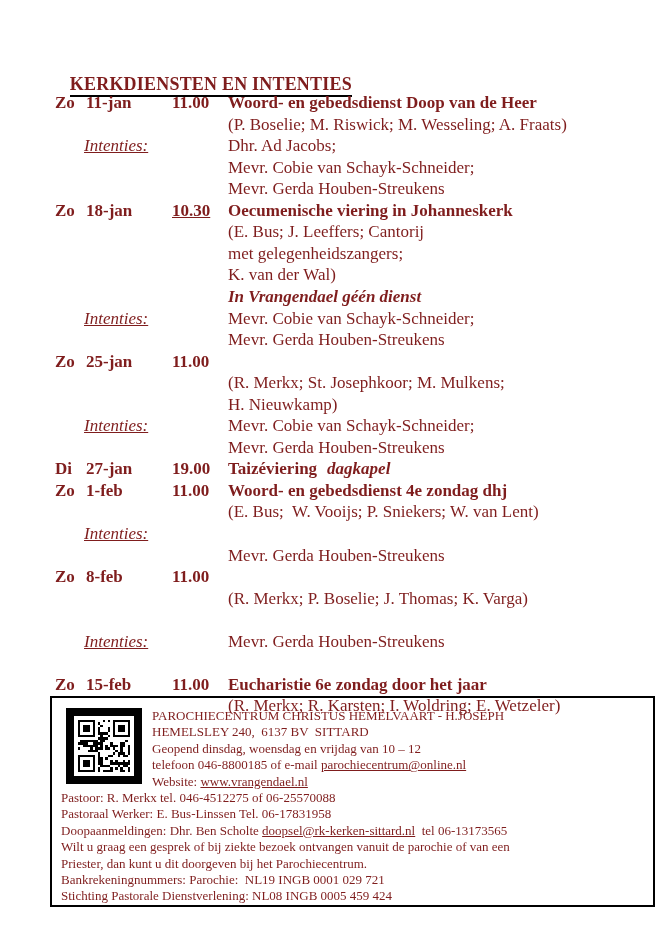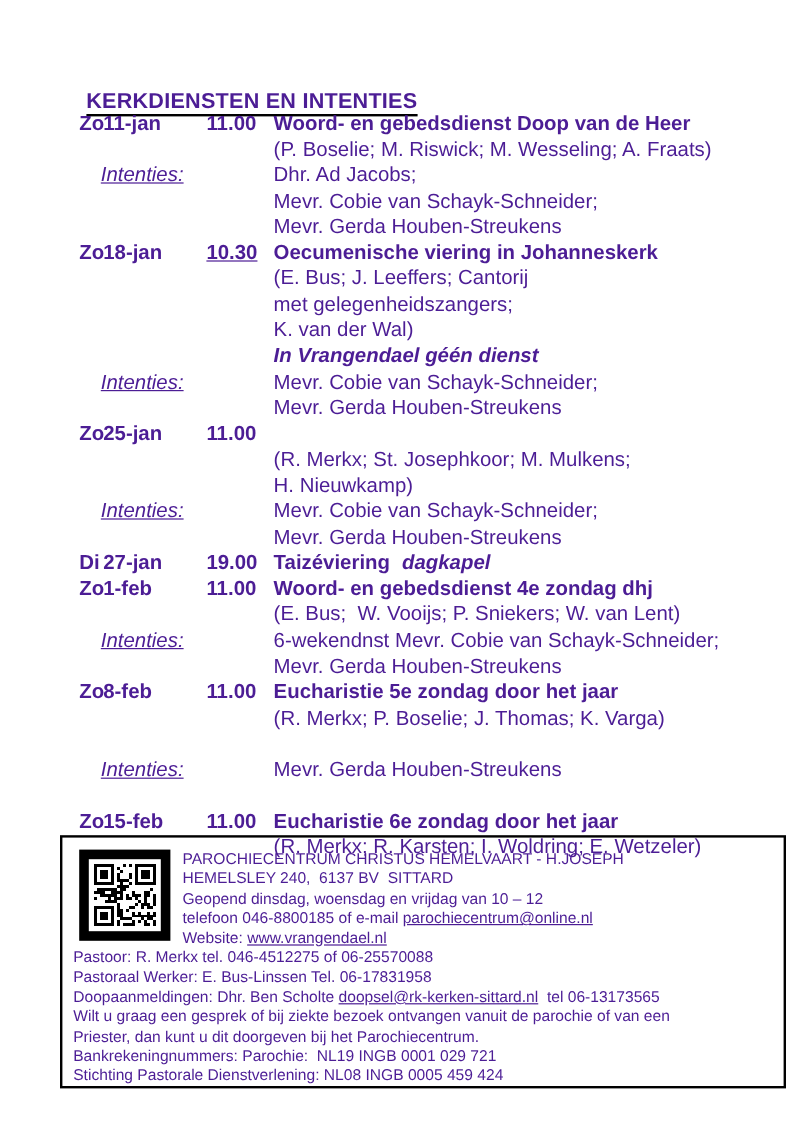--- a/index.html
+++ b/index.html
@@ -1,29 +1,29 @@
 <!DOCTYPE html>
 <html><head>
 <meta charset="utf-8">
 <style>
   html,body{margin:0;padding:0;background:#fff;}
   .page{
     position:relative;width:667px;height:943px;background:#ffffff;
-    font-family:Liberation Sans, sans-serif;color:#4c1d95;overflow:hidden;
+    font-family:Liberation Serif, serif;color:#7f1d1d;overflow:hidden;
   }
   .doc-title{
     position:absolute;left:51px;top:53px;
     font-size:18px;font-weight:bold;letter-spacing:.2px;white-space:pre;
   }
   .doc-title .u{border-bottom:2.5px solid #000;padding-bottom:1px;}
 
   
   .srow{position:absolute;left:0;width:667px;height:22px;font-size:17px;line-height:21px;}
   .srow span{white-space:pre;}
-  .day{position:absolute;left:66px;font-weight:bold;}
+  .day{position:absolute;left:55px;font-weight:bold;}
   .date{position:absolute;left:86px;width:77px;text-align:left;font-weight:bold;}
   .time{position:absolute;left:172px;font-weight:bold;}
   .time.ul{text-decoration:underline;}
   .lbl{position:absolute;left:84px;font-style:italic;text-decoration:underline;}
   .desc{position:absolute;left:228px;}
   .desc.bold{font-weight:bold;}
   .desc.bolditalic{font-weight:bold;font-style:italic;}
   .d2{font-weight:bold;font-style:italic;margin-left:10px;}
 
   
@@ -121,30 +121,28 @@
         <span class="day">Zo</span>
         <span class="date">1-feb</span>
         <span class="time">11.00</span>
         <span class="desc bold">Woord- en gebedsdienst 4e zondag dhj</span>
       </div>
       <div class="srow" style="top: 501.45px;">
         <span class="desc">(E. Bus;  W. Vooijs; P. Sniekers; W. van Lent)</span>
       </div>
       <div class="srow" style="top: 523px;">
         <span class="lbl">Intenties:</span>
-        <span class="desc">6-wekendnst Mevr. Cobie van Schayk-Schneider;</span>
       </div>
       <div class="srow" style="top: 544.55px;">
         <span class="desc">Mevr. Gerda Houben-Streukens</span>
       </div>
       <div class="srow" style="top: 566.1px;">
         <span class="day">Zo</span>
         <span class="date">8-feb</span>
         <span class="time">11.00</span>
-        <span class="desc bold">Eucharistie 5e zondag door het jaar</span>
       </div>
       <div class="srow" style="top: 587.65px;">
         <span class="desc">(R. Merkx; P. Boselie; J. Thomas; K. Varga)</span>
       </div>
       <div class="srow" style="top: 609.2px;"></div>
       <div class="srow" style="top: 630.75px;">
         <span class="lbl">Intenties:</span>
         <span class="desc">Mevr. Gerda Houben-Streukens</span>
       </div>
       <div class="srow" style="top: 652.3px;"></div>

